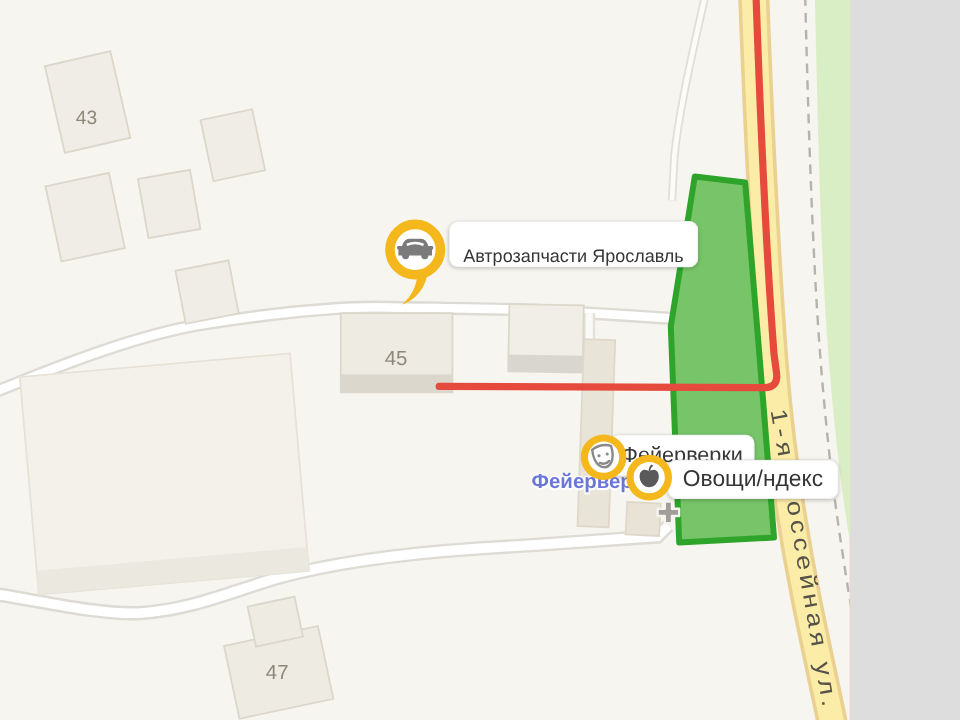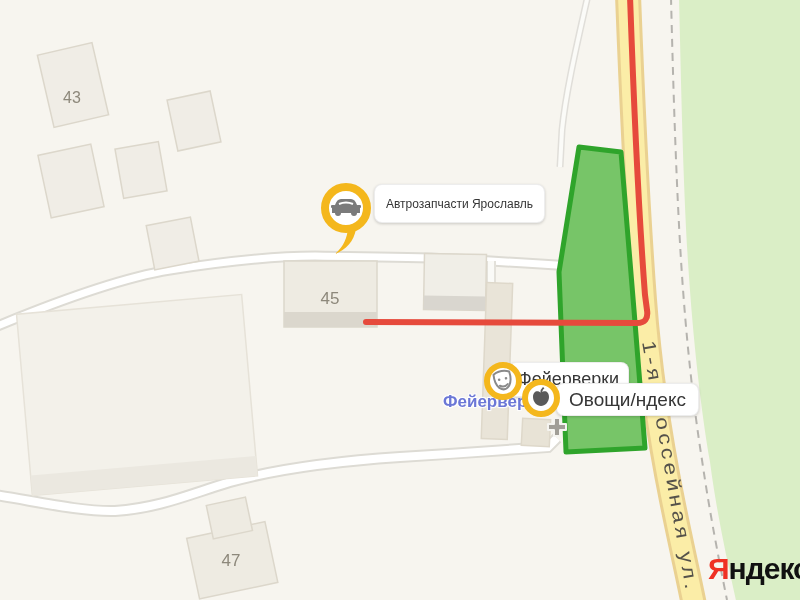--- a/index.html
+++ b/index.html
@@ -1,30 +1,30 @@
 <!DOCTYPE html>
 <html><head>
 <meta charset="utf-8">
 <style>
   html,body{margin:0;padding:0;background:#ddd;}
   #stage{
-    position:relative;width:800px;height:600px;overflow:hidden;
+    position:relative;width:708px;height:600px;overflow:hidden;
     font-family:"Liberation Sans","DejaVu Sans",sans-serif;
     background:#fde047;
     text-decoration:underline;
   }
   #map-svg{position:absolute;left:0;top:0;z-index:1;}
   .overlay{position:absolute;}
   .bubble{
     position:absolute;display:flex;align-items:center;
     background:#ffffff;border:1px solid rgba(0,0,0,0.07);
     border-radius:8px;box-shadow:0 1px 3px rgba(0,0,0,0.18);
     color:#363636;white-space:nowrap;
   }
-  .bubble-autoparts{left:374px;top:184px;height:37px;padding:0 11px;font-size:12px;z-index:20;}
+  .bubble-autoparts{left:374px;top:184px;height:37px;padding:0 11px;font-size:15px;z-index:20;align-items:flex-end;}
   .bubble-fireworks{left:508px;top:362px;height:33px;padding:0 9px;font-size:18px;z-index:11;}
   .bubble-produce{left:556px;top:383px;height:31px;padding:0 12px;font-size:19px;z-index:13;}
   .poi-blue{
     left:443px;top:392px;z-index:10;font-size:17px;font-weight:bold;color:#6b77d6;
     text-shadow:-1px -1px 1px #fff,1px -1px 1px #fff,-1px 1px 1px #fff,1px 1px 1px #fff;
     white-space:nowrap;
   }
   .round-marker{width:44px;height:44px;}
   .marker-masks{left:481px;top:359px;z-index:14;}
   .marker-apple{left:519px;top:376px;z-index:15;}

